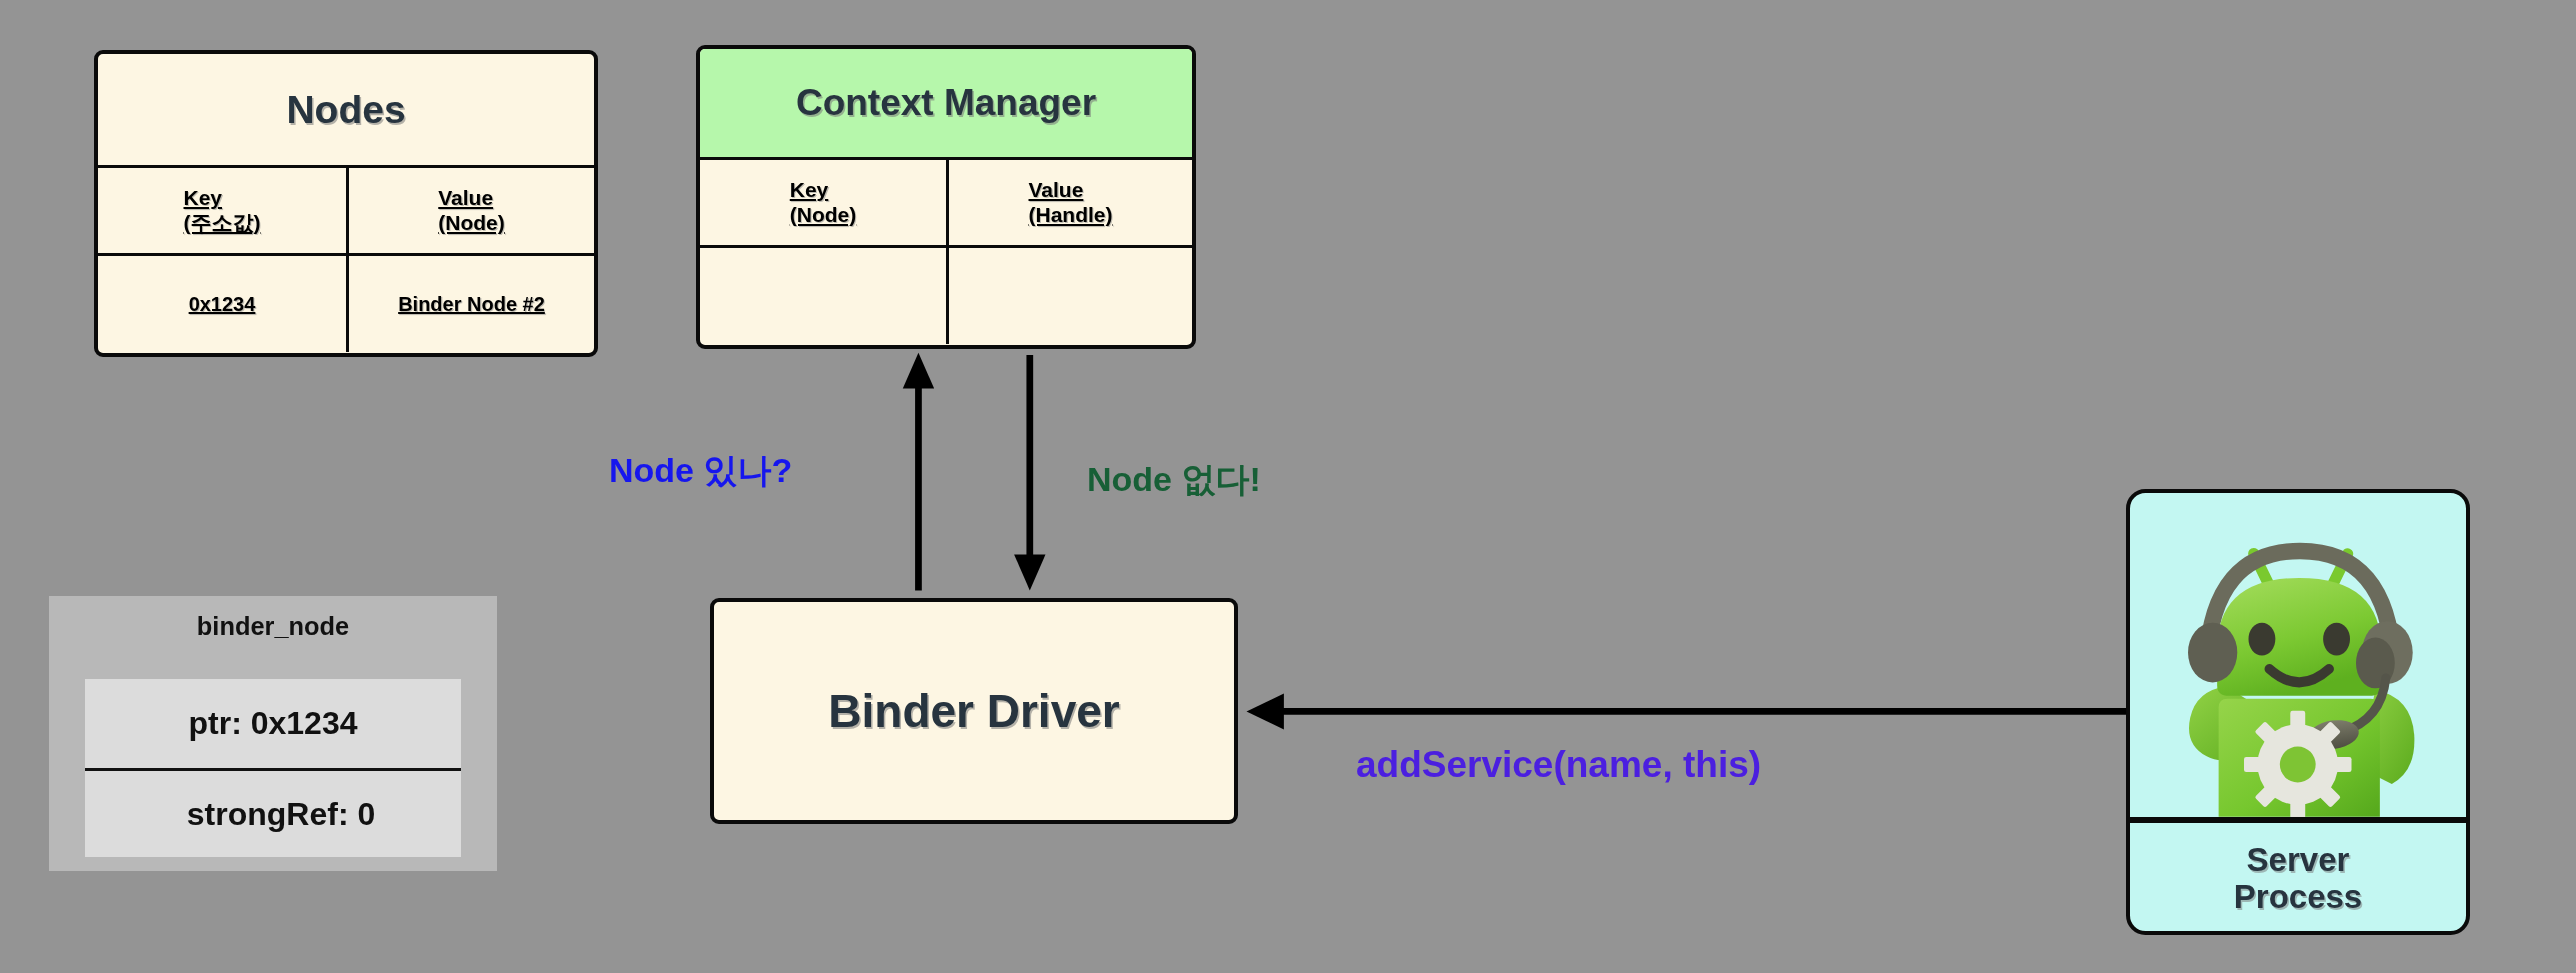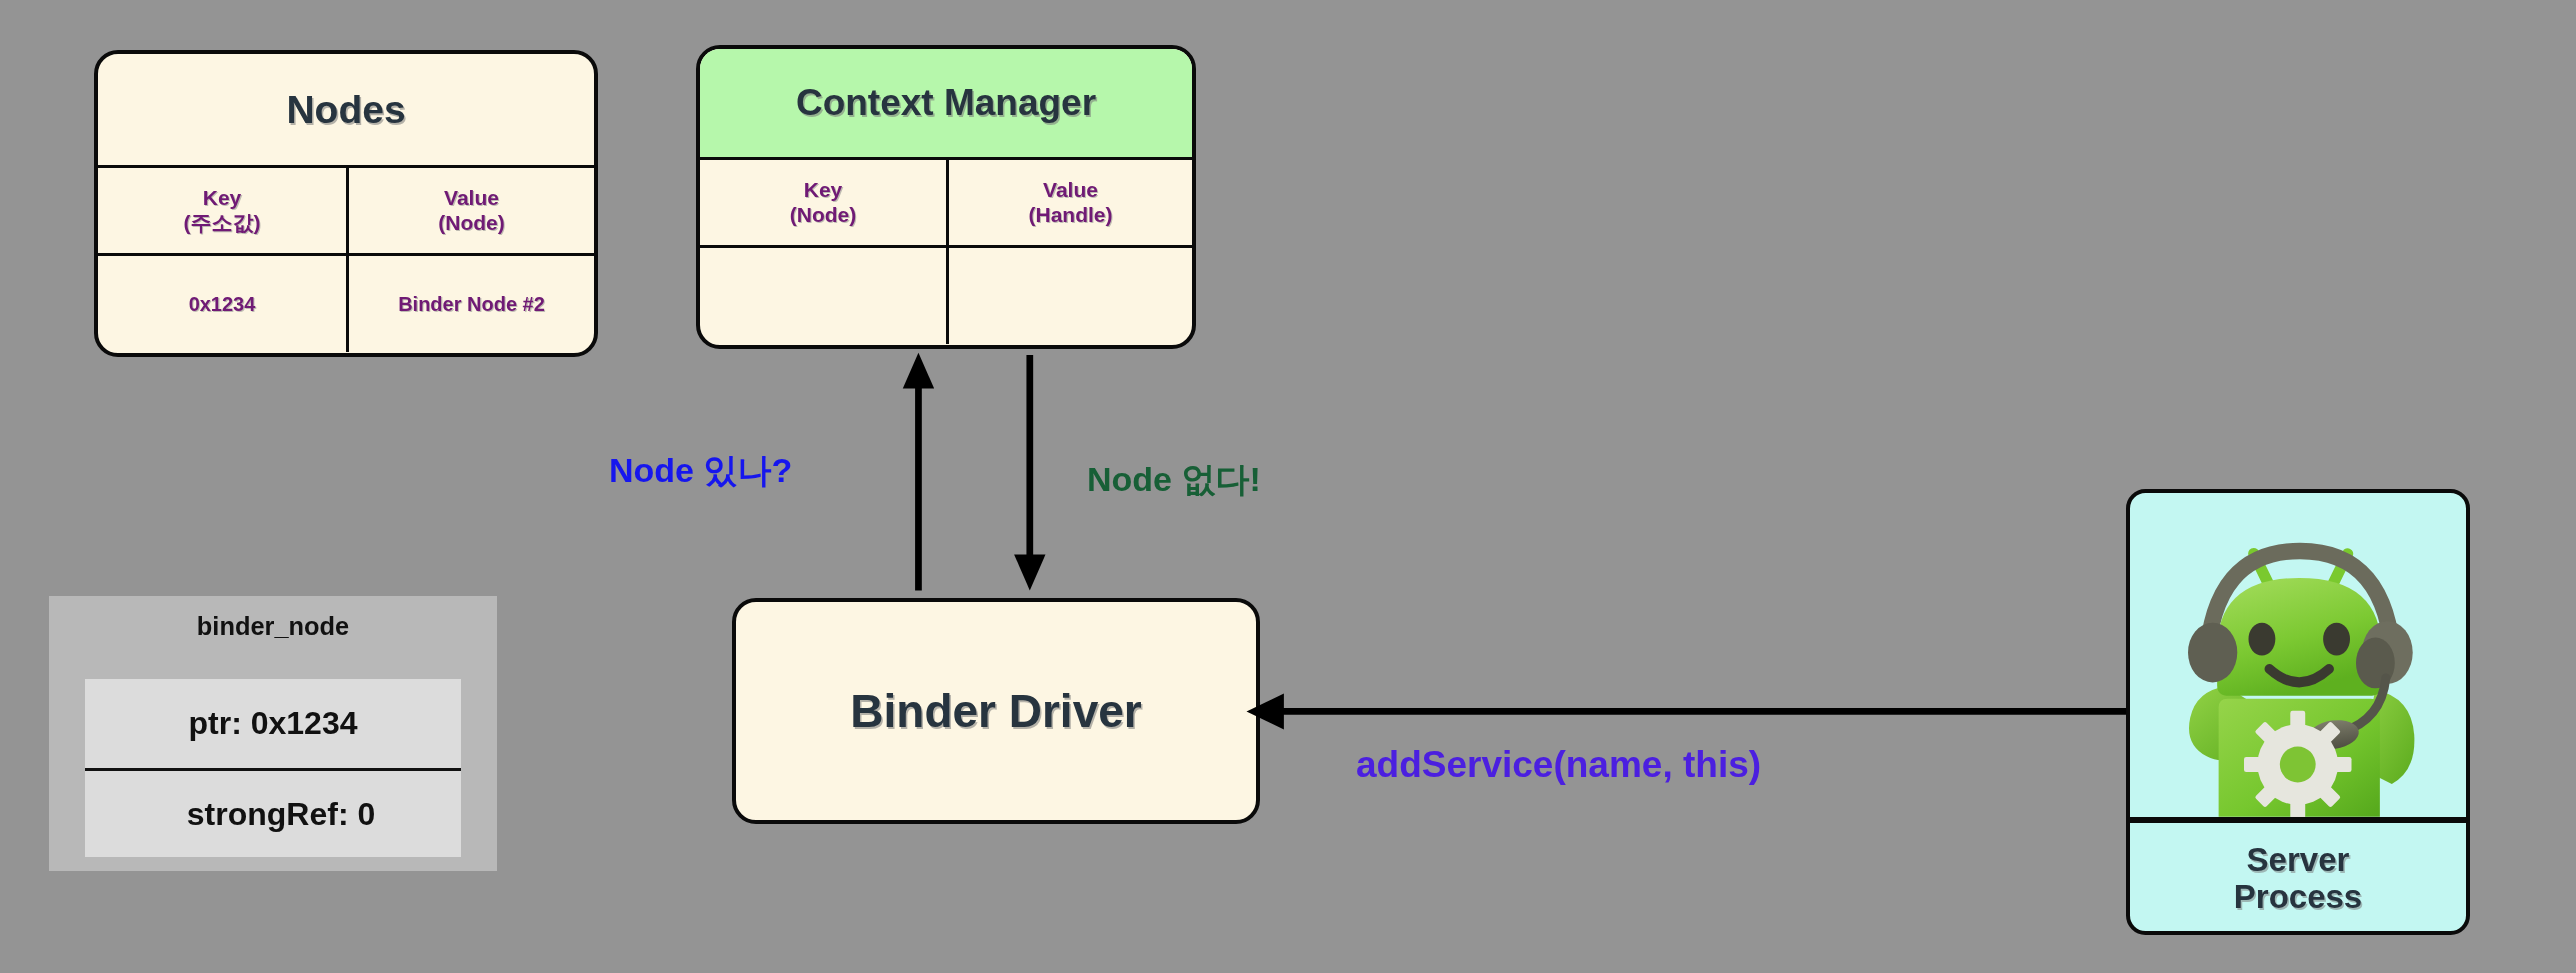--- a/index.html
+++ b/index.html
@@ -9,42 +9,42 @@
     font-family:"Liberation Sans", sans-serif;
     overflow:hidden;
     position:relative;
   }
   .stage{position:absolute;left:0;top:0;width:2576px;height:973px;}
 
   
   .card{
     position:absolute;
     border:4.5px solid #0a0a0a;
-    border-radius:24px;
+    border-radius:9px;
     background:#fdf6e3;
     box-sizing:border-box;
     overflow:hidden;
   }
   .card-title{
     display:flex;align-items:center;justify-content:center;
     font-weight:bold;
     color:#27343f;
     text-shadow:1.5px 1.5px 0 rgba(120,120,120,.55);
     text-align:center;
     box-sizing:border-box;
   }
   .tbl-row{display:flex;width:100%;box-sizing:border-box;}
   .tbl-cell{
     display:flex;align-items:center;justify-content:center;
-    text-align:center;
     font-weight:bold;
-    color:#701a75;
+    color:#000000;
     text-shadow:1.1px 1.1px 0 rgba(130,130,130,.5);
     box-sizing:border-box;
     line-height:1.15;
+    text-decoration:underline;
   }
   .divider-h{border-top:3.7px solid #0a0a0a;}
   .divider-v{border-left:3.7px solid #0a0a0a;}
 
   
   #nodes-table{left:94px;top:50px;width:504px;height:307px;}
   #nodes-table .card-title{height:111px;font-size:39px;}
   #nodes-table .hdr{height:88px;}
   #nodes-table .hdr .tbl-cell{font-size:21px;}
   #nodes-table .dat{height:99px;}
@@ -58,21 +58,21 @@
     height:108px;font-size:37px;background:#b6f7ab;
   }
   #context-manager-table .hdr{height:88px;}
   #context-manager-table .hdr .tbl-cell{font-size:21px;}
   #context-manager-table .dat{height:99px;}
   #context-manager-table .c1{width:50%;}
   #context-manager-table .c2{width:50%;}
 
   
   #binder-driver-box{
-    left:732px;top:598px;width:528px;height:226px;
+    left:710px;top:598px;width:528px;height:226px;
     display:flex;align-items:center;justify-content:center;
   }
   #binder-driver-box .bd-label{
     font-size:46px;font-weight:bold;color:#27343f;
     text-shadow:1.5px 1.5px 0 rgba(120,120,120,.55);
   }
 
   
   #binder-node-struct{
     position:absolute;left:49px;top:596px;width:448px;height:275px;

